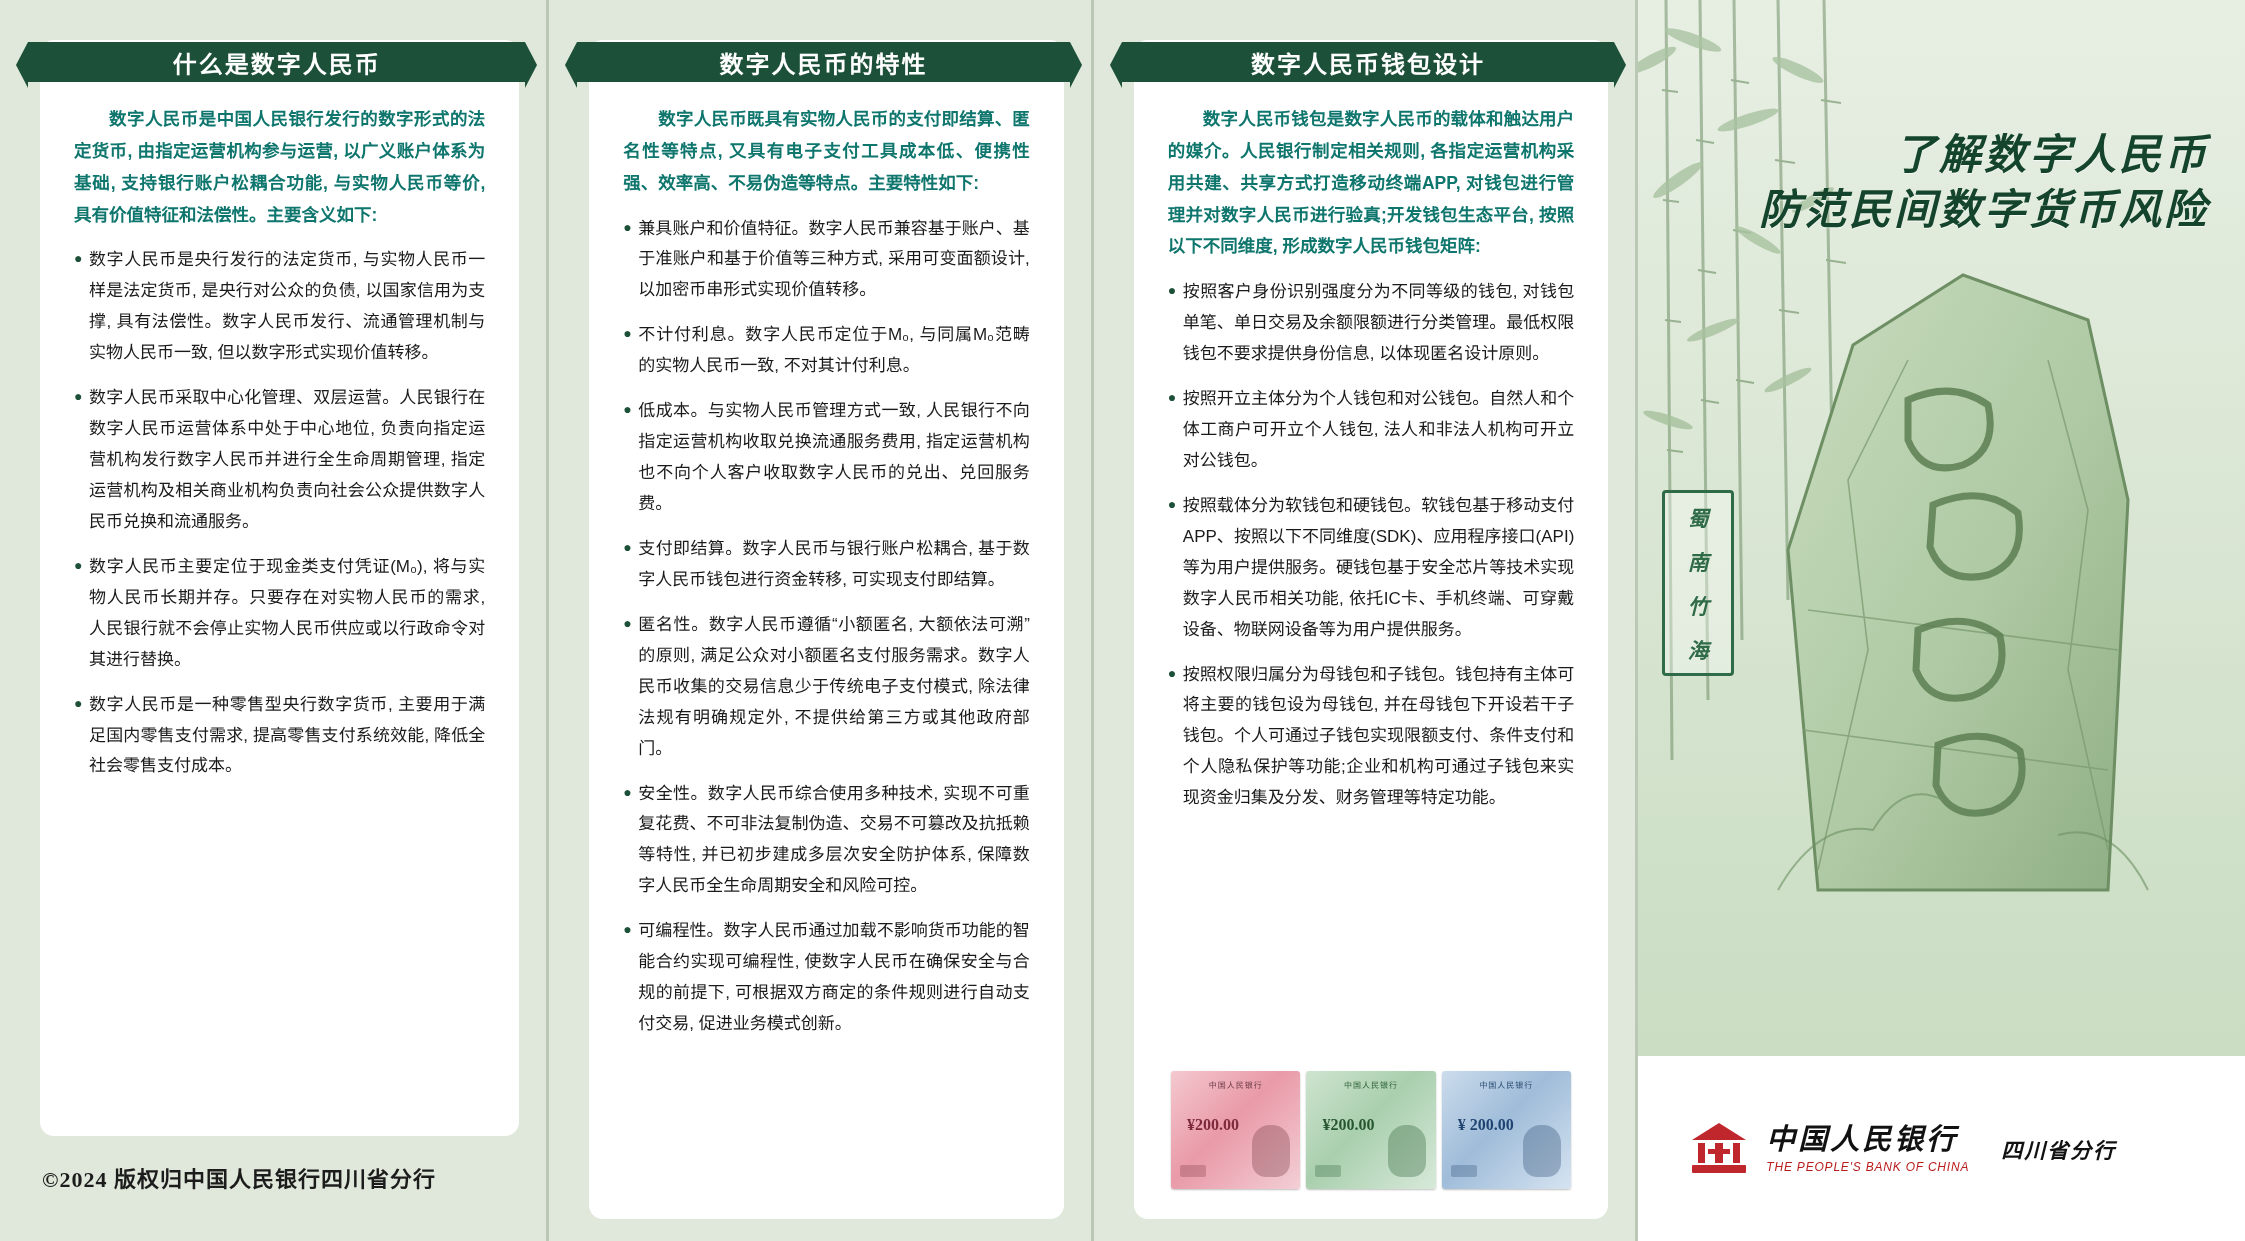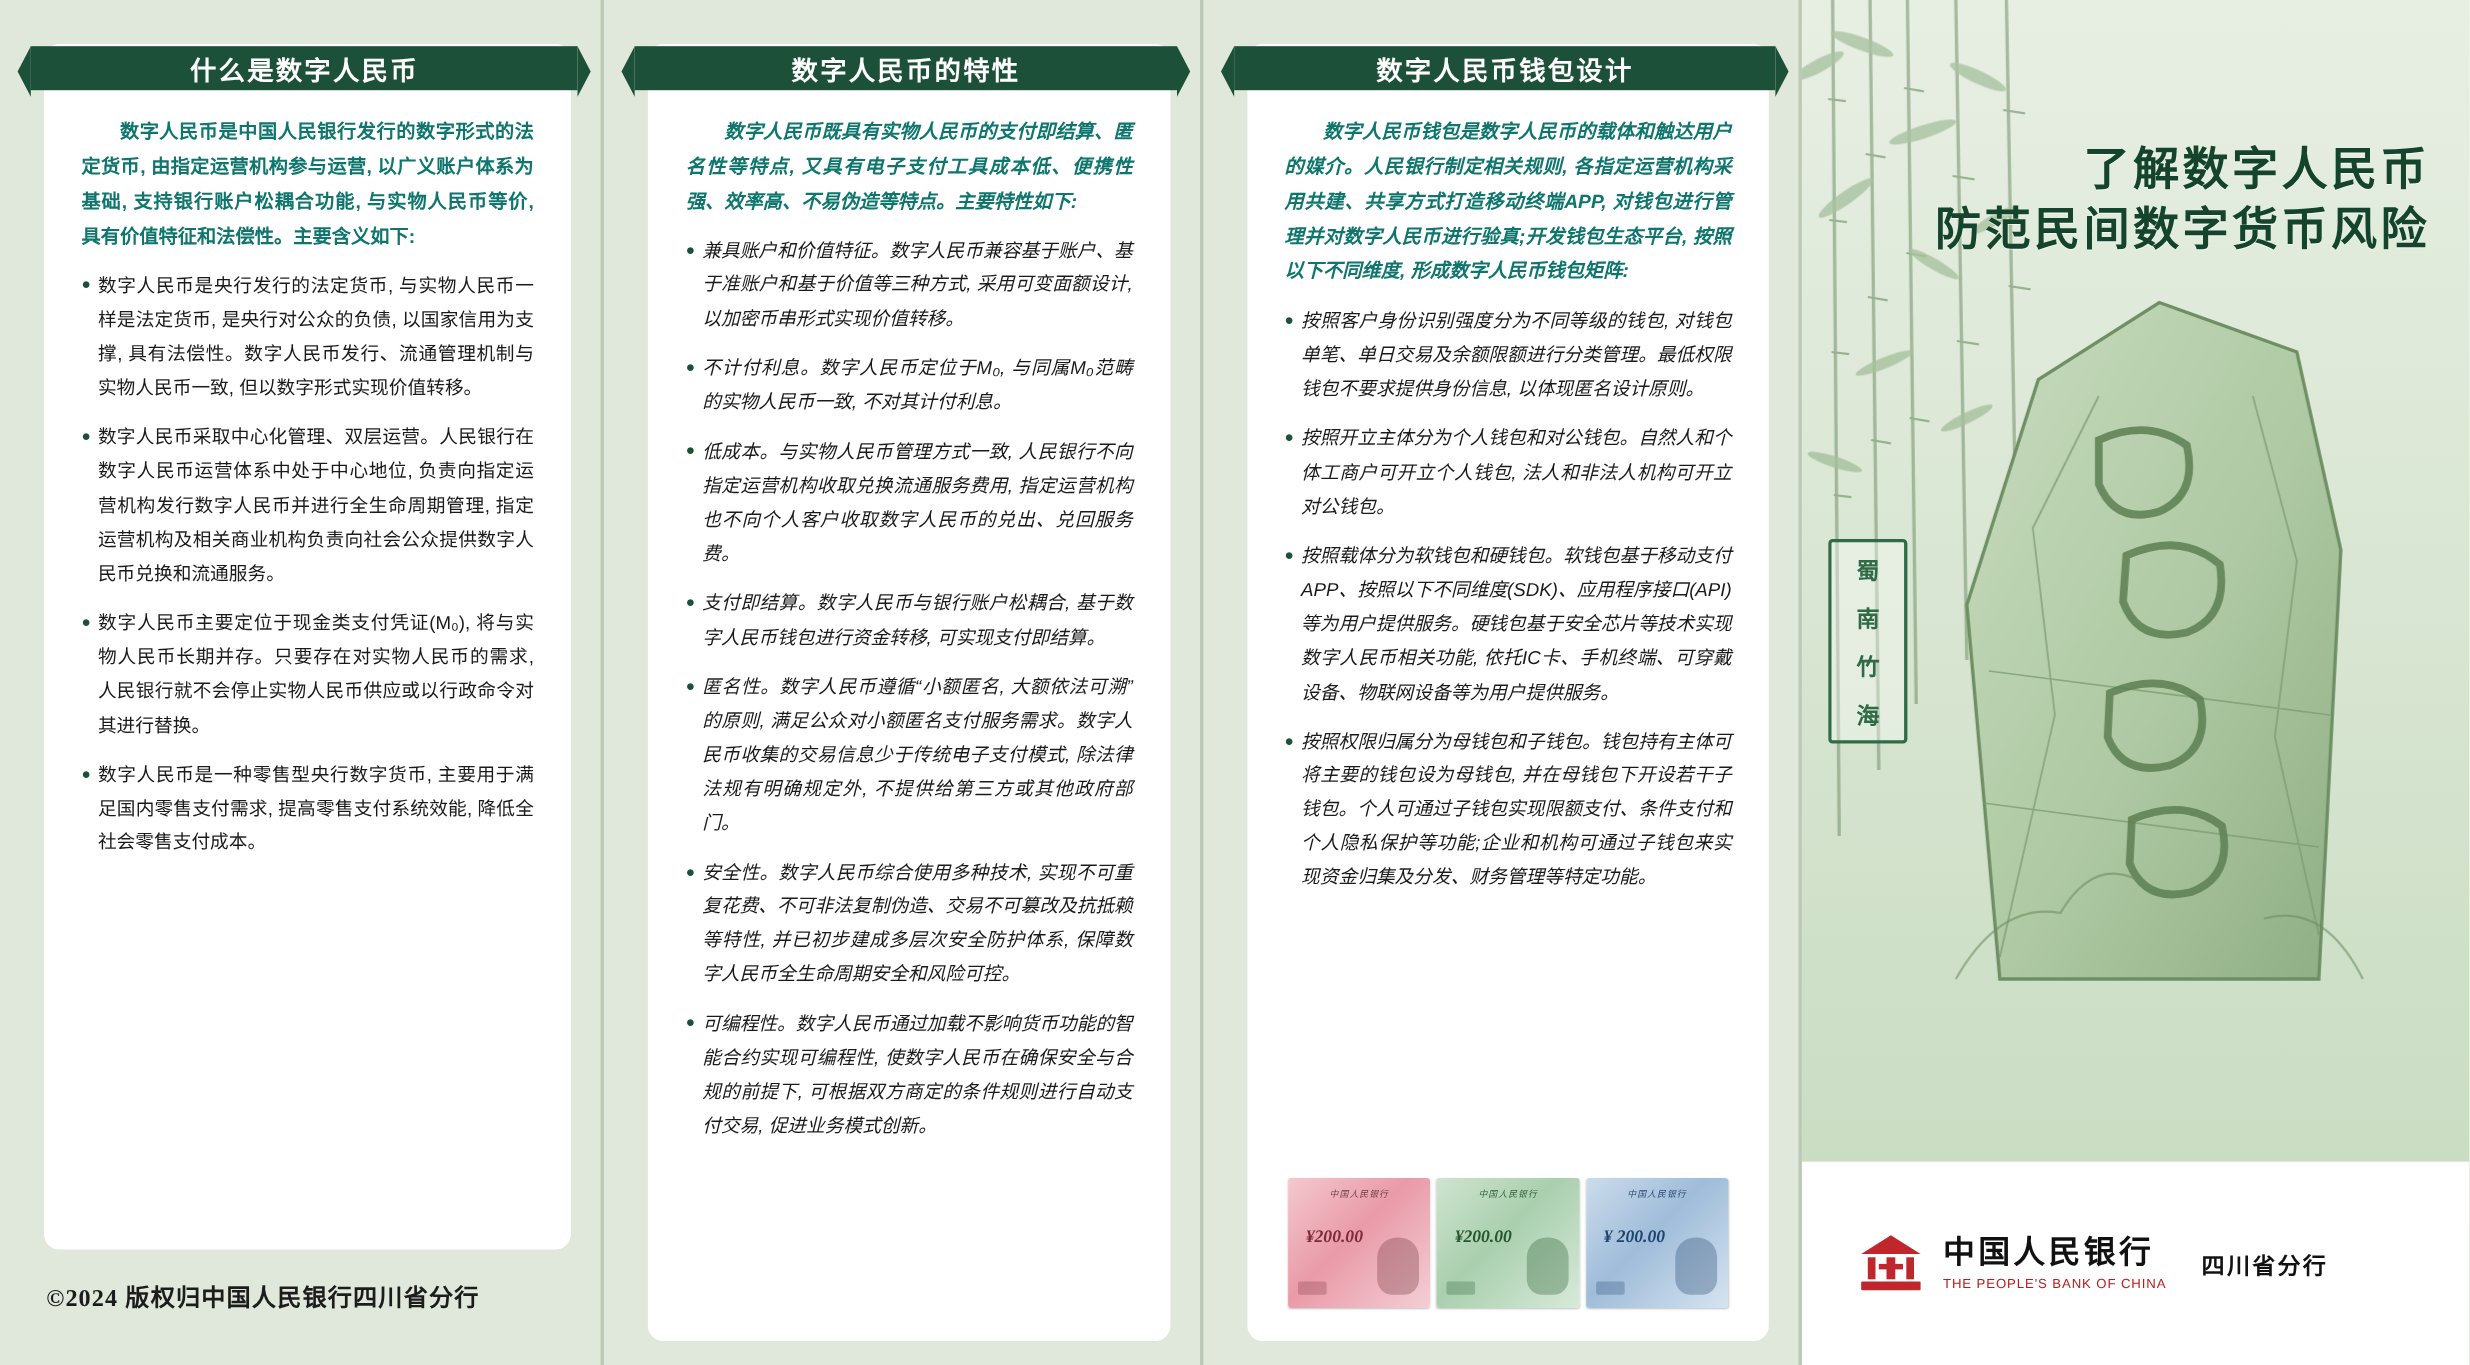--- a/index.html
+++ b/index.html
@@ -24,21 +24,21 @@
   
   .panel {
     position: relative;
     height: 1241px;
     box-sizing: border-box;
     background: #dfe8da;
   }
   .panel.p1 { width: 565px; }
   .panel.p2 { width: 560px; }
   .panel.p3 { width: 560px; }
-  .panel.p4 { width: 624px; }
+  .panel.p4 { width: 624px; font-style: italic; }
 
   .fold {
     position: absolute;
     top: 0;
     width: 3px;
     height: 1241px;
     background: rgba(120,140,115,0.35);
     z-index: 30;
   }
 
@@ -47,21 +47,21 @@
     left: 40px;
     top: 40px;
     right: 30px;
     bottom: 105px;
     background: #ffffff;
     border-radius: 14px;
     box-sizing: border-box;
     padding: 52px 34px 22px 34px;
     overflow: hidden;
   }
-  .panel.p2 .card, .panel.p3 .card { bottom: 22px; font-style: italic; }
+  .panel.p2 .card, .panel.p3 .card { bottom: 22px; }
 
   
   .banner-wrap {
     position: absolute;
     top: 42px;
     left: 28px;
     right: 24px;
     height: 46px;
   }
   .banner {

